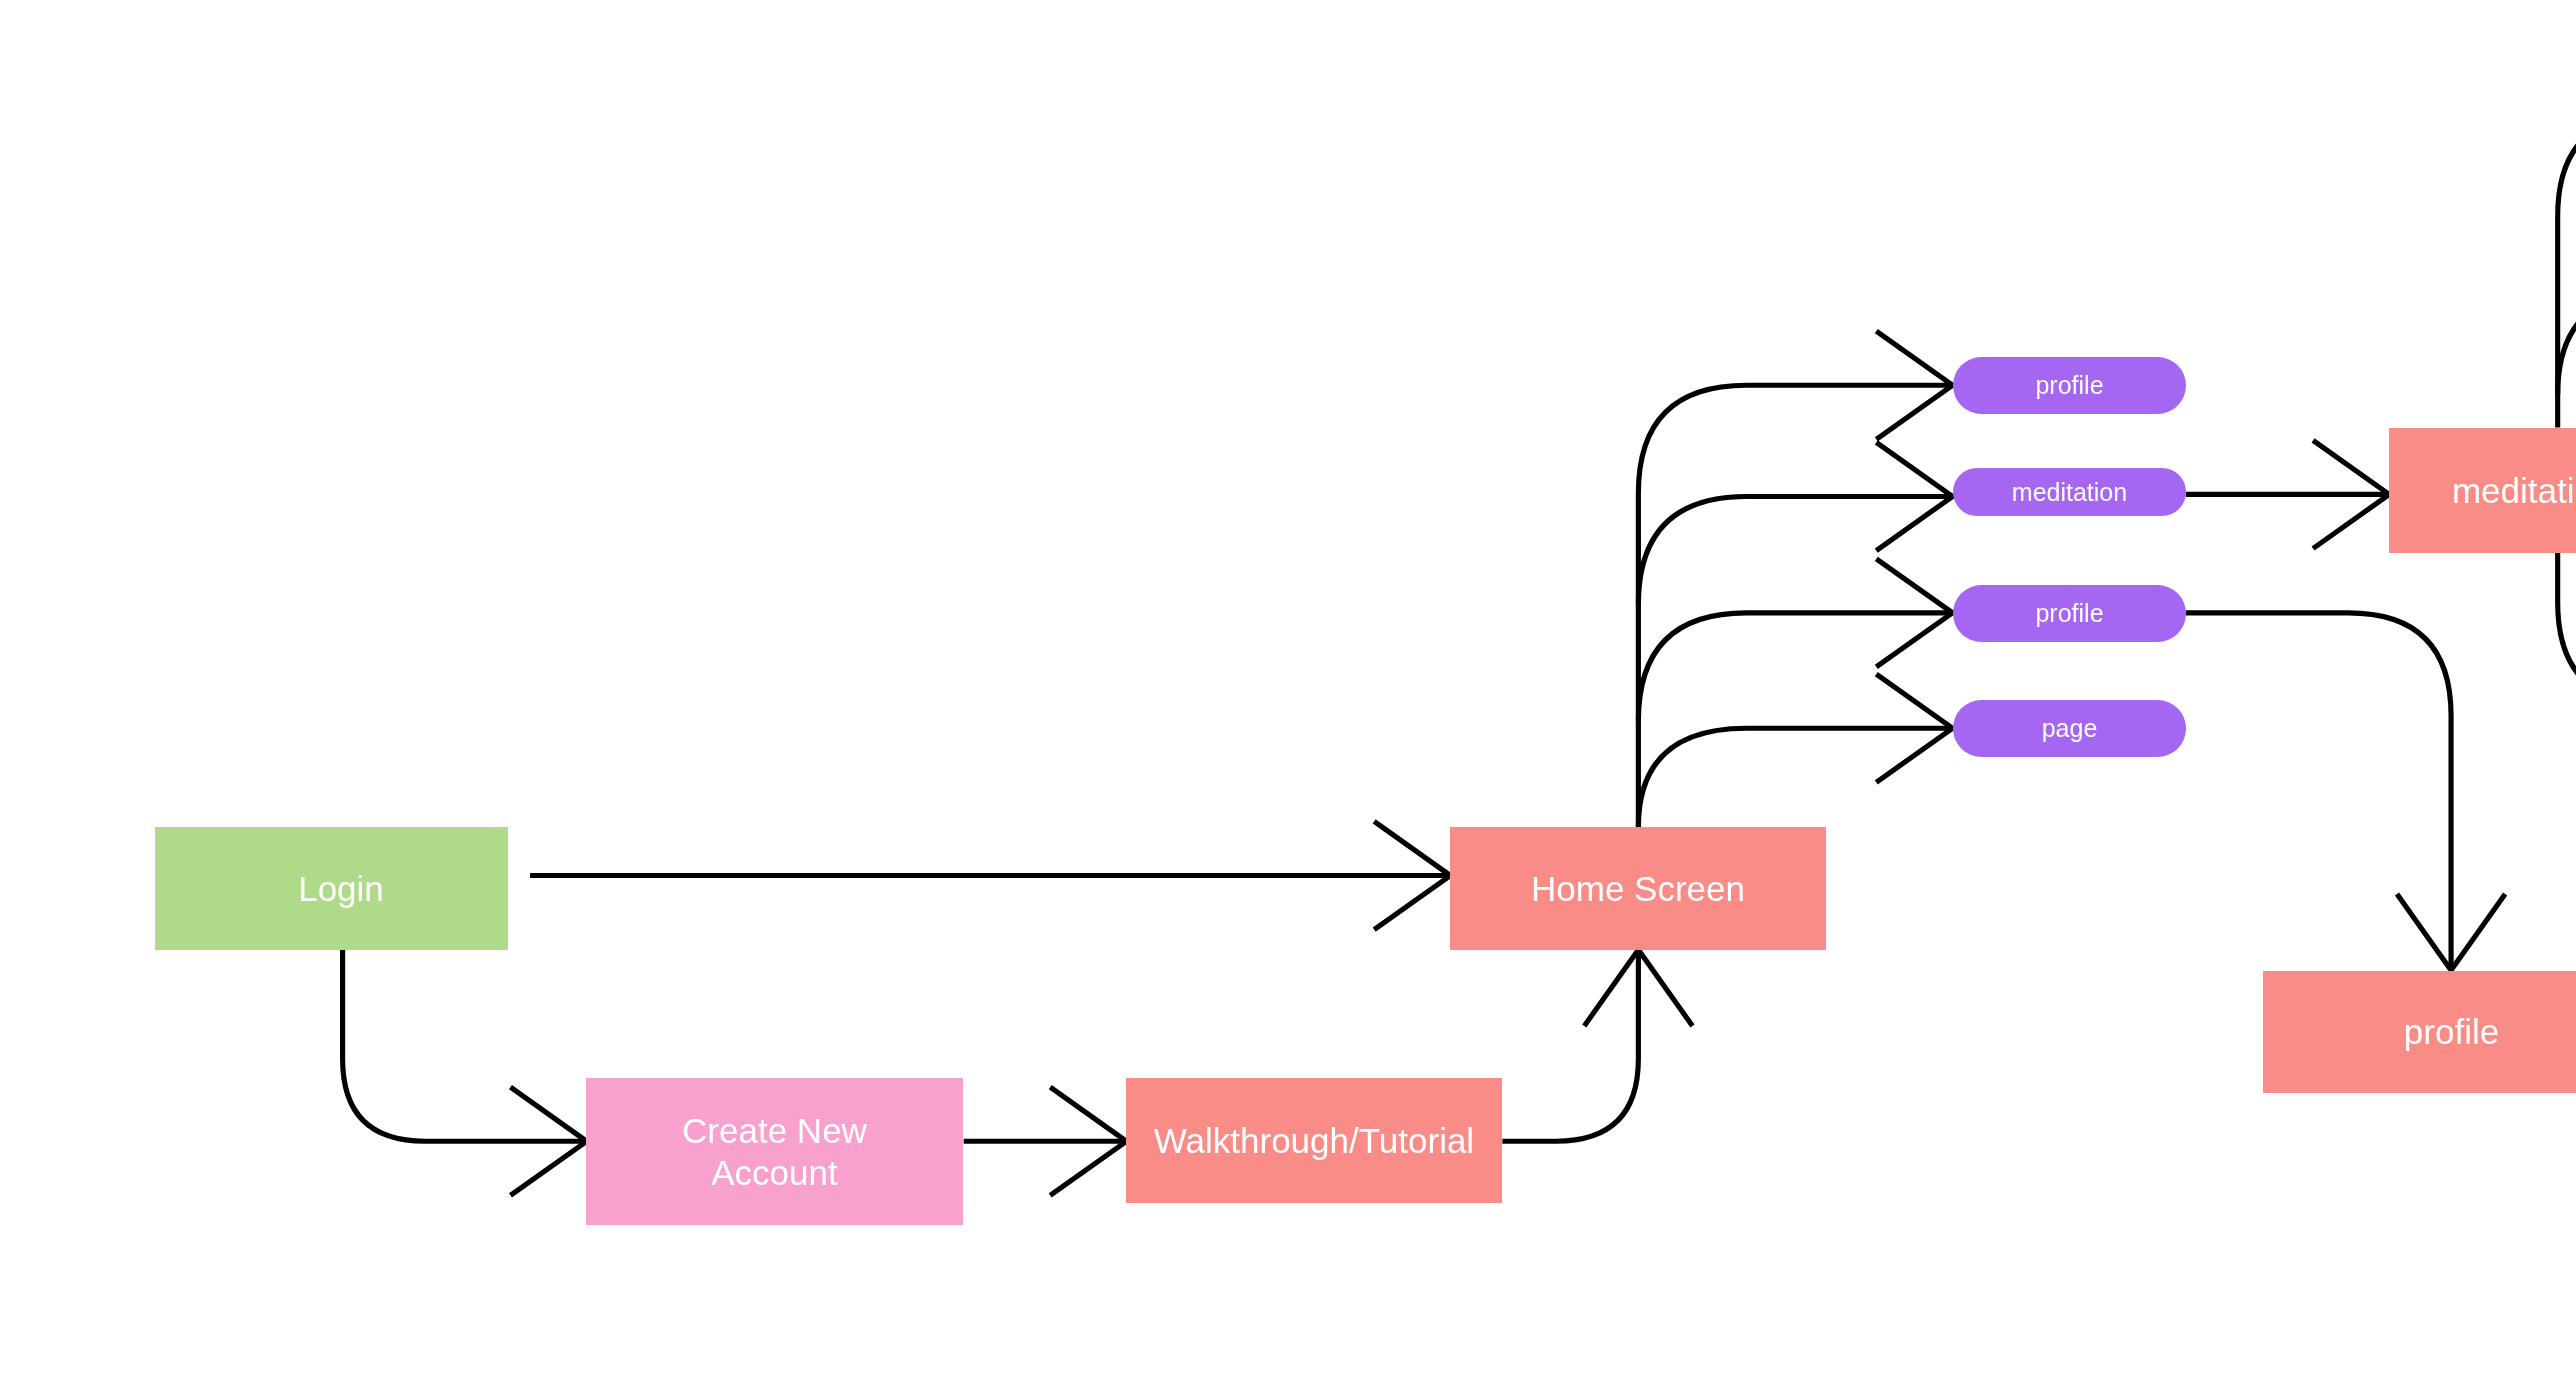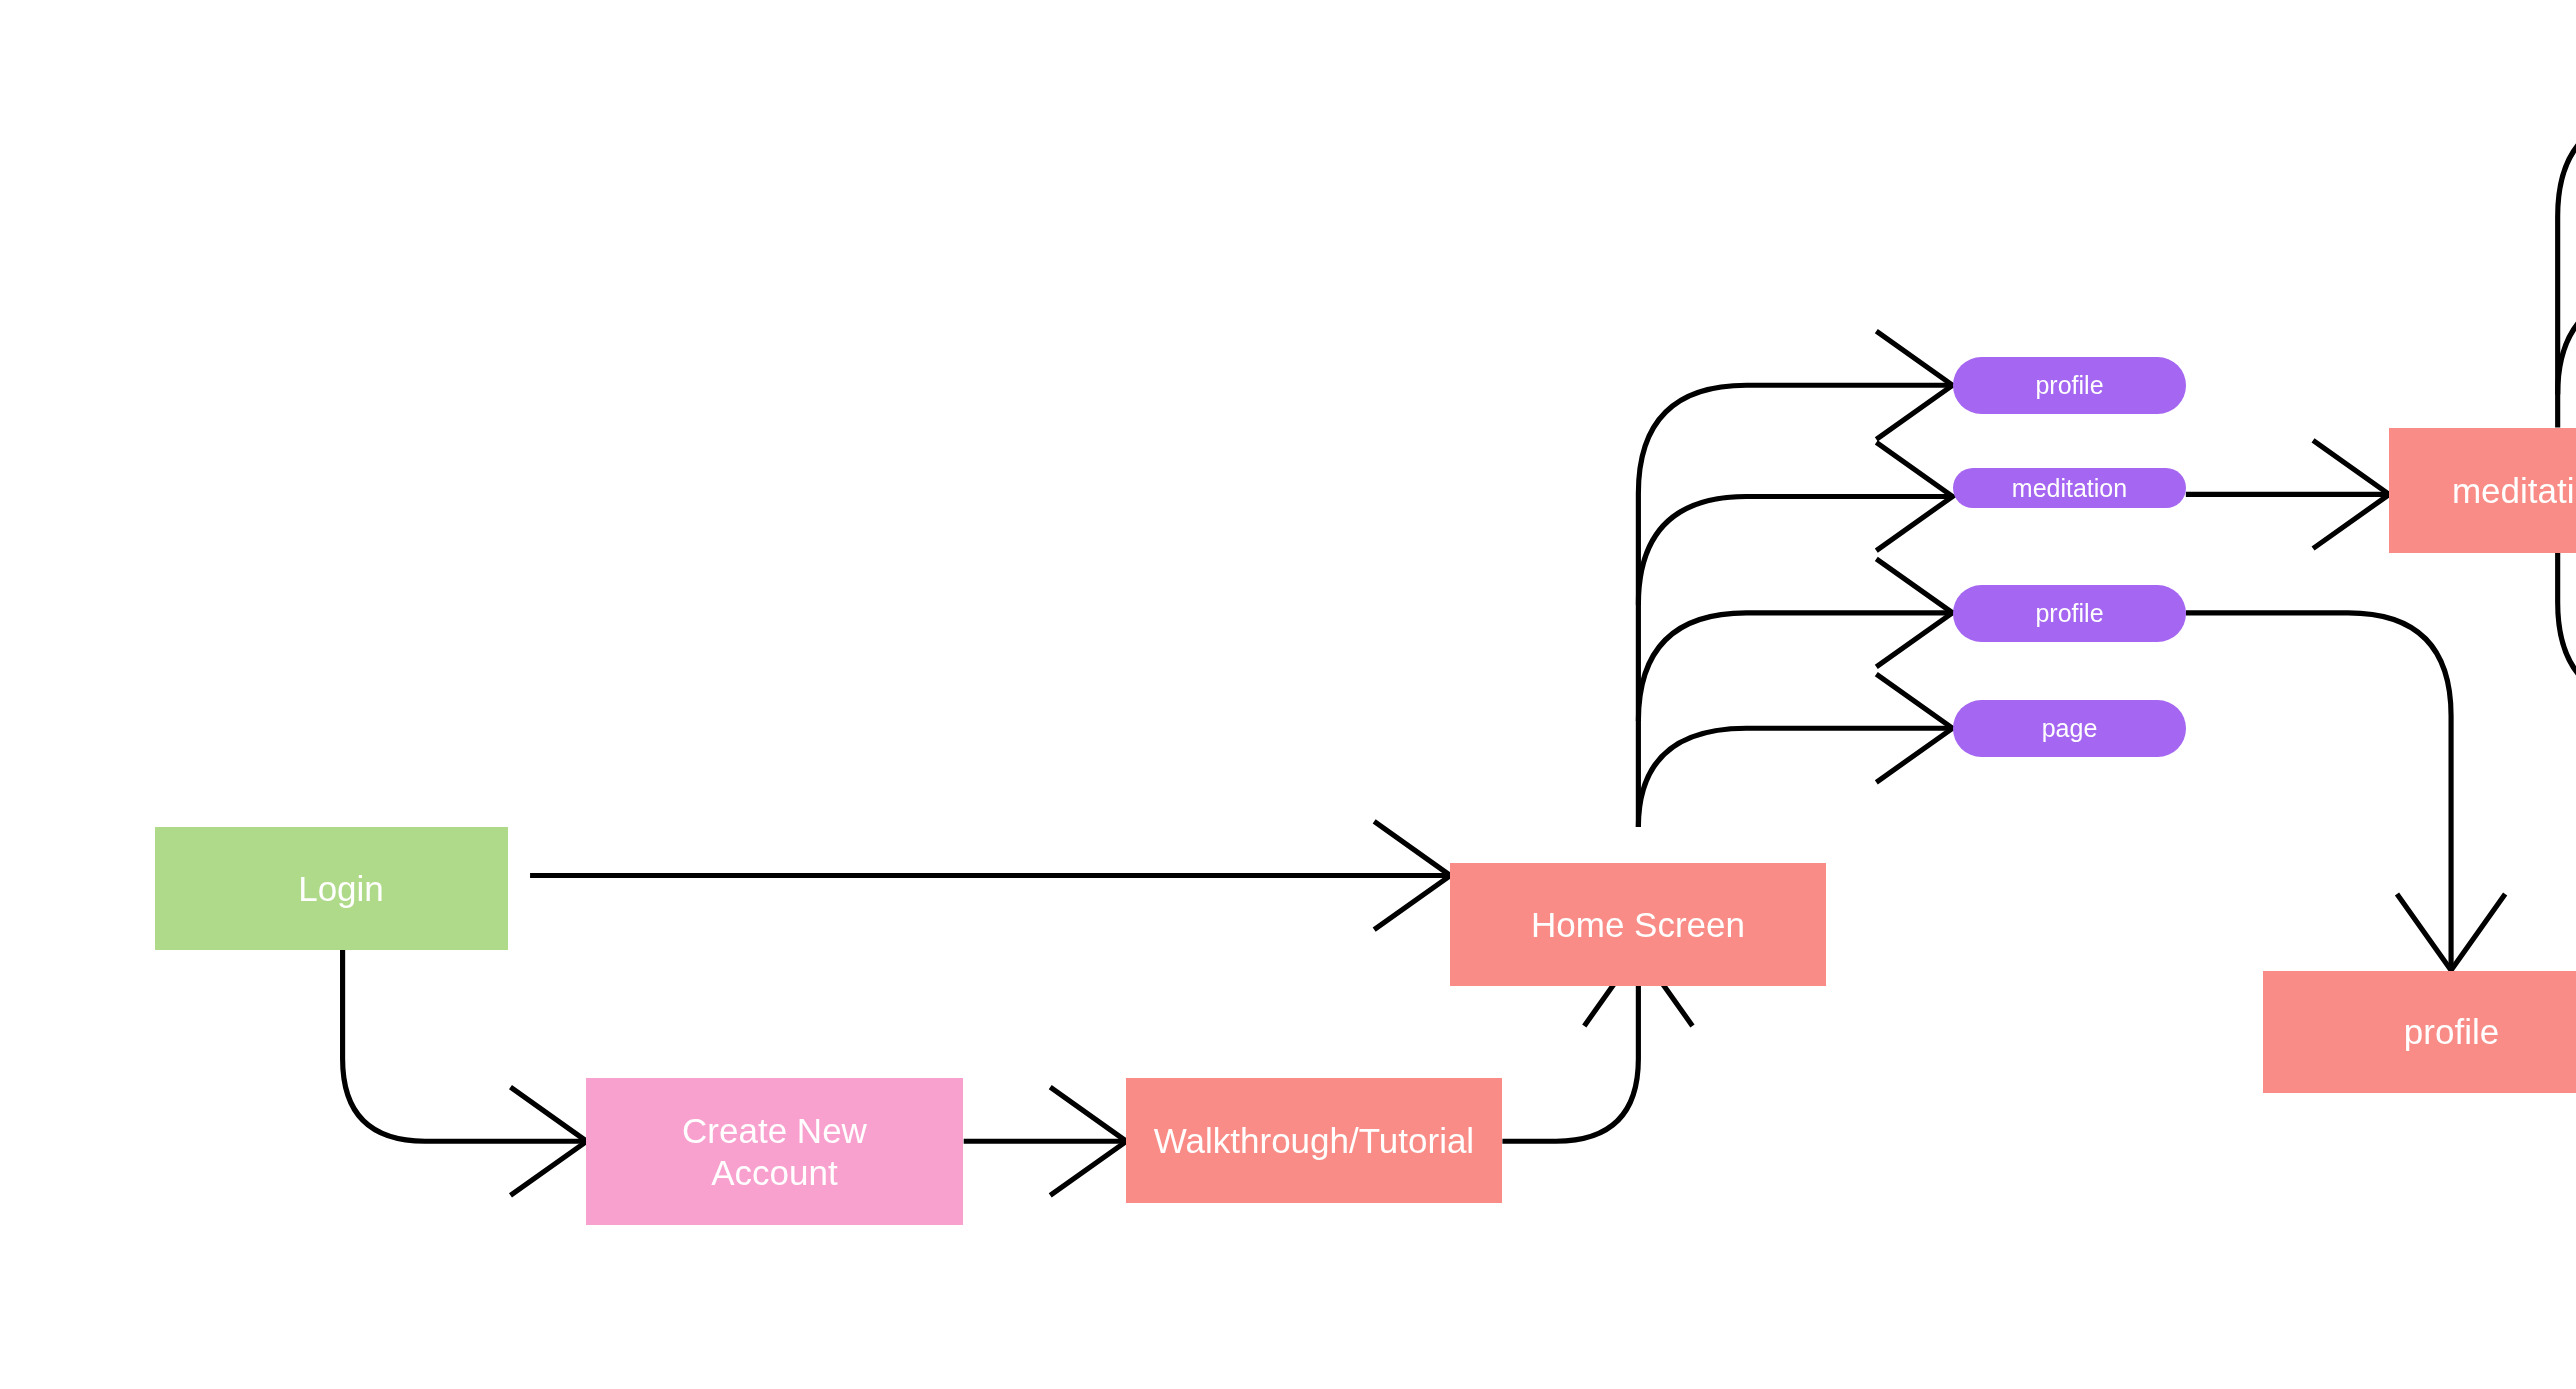--- a/index.html
+++ b/index.html
@@ -129,29 +129,29 @@
 
   <div class="node box fill-pink" style="left:586px; top:1078px; width:377px; height:147px;">
     <span>Create New
 Account</span>
   </div>
 
   <div class="node box fill-salmon" style="left:1126px; top:1078px; width:376px; height:125px;">
     <span>Walkthrough/Tutorial</span>
   </div>
 
-  <div class="node box fill-salmon" style="left:1450px; top:827px; width:376px; height:123px;margin-top:36px;">
+  <div class="node box fill-salmon" style="left:1450px; top:827px; width:376px; height:123px;">
     <span>Home Screen</span>
   </div>
 
   <div class="node pill fill-purple" style="left:1953px; top:357px; width:233px; height:57px;">
     <span>profile</span>
   </div>
 
-  <div class="node pill fill-purple" style="left:1953px; top:468px; width:233px; height:40px;">
+  <div class="node pill fill-purple" style="left:1953px; top:468px; width:233px; height:48px;">
     <span>meditation</span>
   </div>
 
   <div class="node pill fill-purple" style="left:1953px; top:585px; width:233px; height:57px;">
     <span>profile</span>
   </div>
 
   <div class="node pill fill-purple" style="left:1953px; top:700px; width:233px; height:57px;">
     <span>page</span>
   </div>

